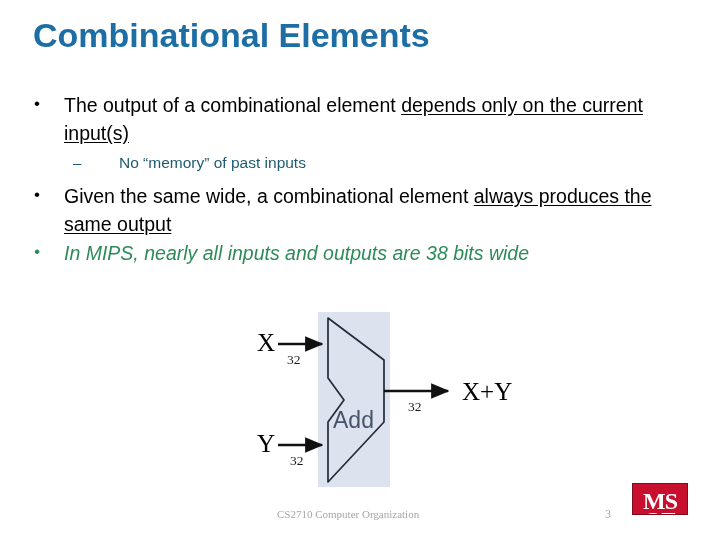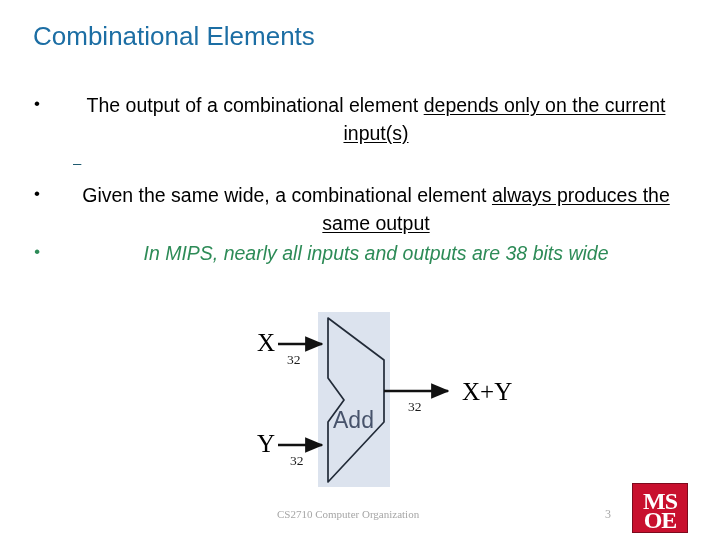--- a/index.html
+++ b/index.html
@@ -12,23 +12,23 @@
     height: 540px;
     position: relative;
     overflow: hidden;
     font-family: "Liberation Sans", sans-serif;
   }
 
   
   #slide-title {
     position: absolute;
     left: 33px;
-    top: 22px;
-    font-size: 26px;
-    font-weight: 400;
+    top: 16px;
+    font-size: 34px;
+    font-weight: 700;
     color: #1c6ea4;
     letter-spacing: 0px;
     white-space: nowrap;
     line-height: 1.15;
   }
 
   
   #body-list {
     position: absolute;
     left: 28px;
@@ -41,21 +41,20 @@
     align-items: flex-start;
   }
 
   .bullet-mark {
     flex: 0 0 auto;
     text-align: left;
   }
 
   .bullet-text {
     flex: 1 1 auto;
-    text-align: center;
   }
 
   
   .lvl1 {
     font-size: 19.5px;
     color: #000000;
     line-height: 1.42;
     margin-bottom: 2px;
   }
   .lvl1 .bullet-mark {
@@ -132,21 +131,21 @@
     font-size: 12px;
     color: #a6a6a6;
   }
 
   
   #msoe-logo {
     position: absolute;
     left: 632px;
     top: 483px;
     width: 56px;
-    height: 50px;
+    height: 32px;
     background: #c8102e;
     border: 1px solid #7d0a1d;
     box-sizing: border-box;
     overflow: hidden;
   }
   #msoe-logo .logo-line {
     position: absolute;
     left: 0;
     width: 100%;
     text-align: center;
@@ -167,20 +166,21 @@
 
 <div id="body-list">
 
   <div class="bullet-row lvl1">
     <span class="bullet-mark">•</span>
     <span class="bullet-text"><span>The output of a combinational element </span><span class="u">depends only on the current input(s)</span></span>
   </div>
 
   <div class="bullet-row lvl2">
     <span class="bullet-mark">–</span>
+    <span class="bullet-text">No “memory” of past inputs</span>
   </div>
 
   <div class="bullet-row lvl1">
     <span class="bullet-mark">•</span>
     <span class="bullet-text"><span>Given the same wide, a combinational element </span><span class="u">always produces the same output</span></span>
   </div>
 
   <div class="bullet-row lvl1 green-italic">
     <span class="bullet-mark">•</span>
     <span class="bullet-text">In MIPS, nearly all inputs and outputs are 38 bits wide</span>

